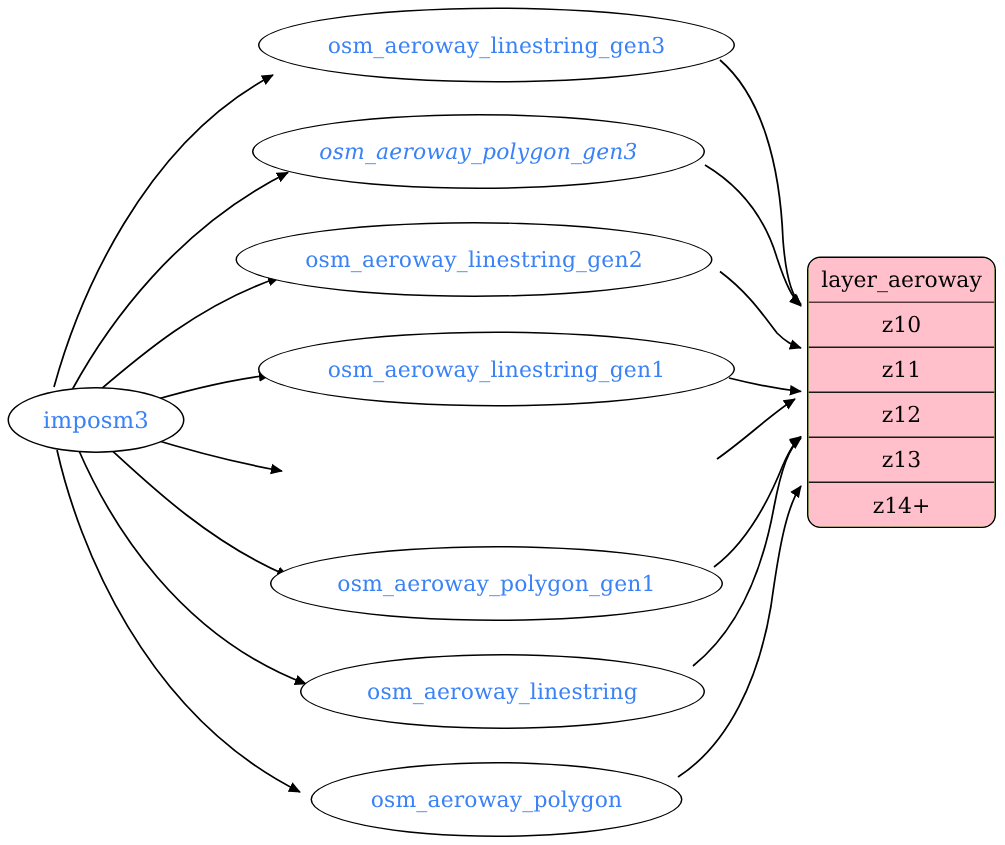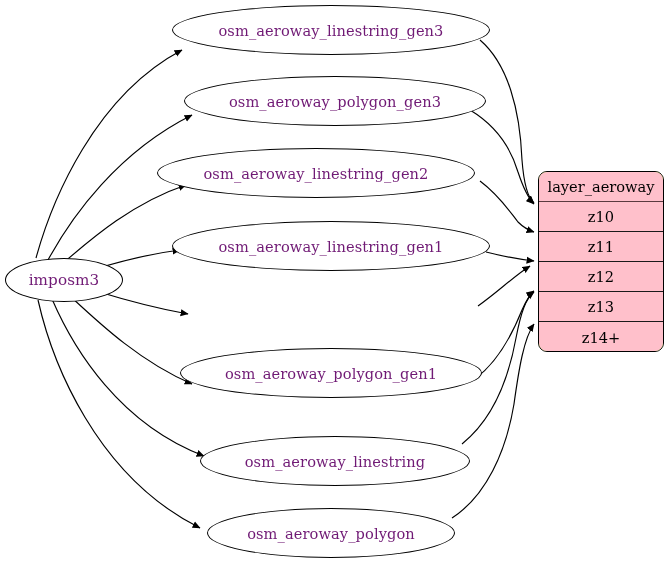--- a/index.html
+++ b/index.html
@@ -12,21 +12,21 @@
     overflow:hidden;
   }
   #edges{position:absolute;left:0;top:0;width:670px;height:563px;}
   .node-ellipse{
     position:absolute;
     display:flex;align-items:center;justify-content:center;
     box-sizing:border-box;
     border:1.1px solid #000000;
     border-radius:50%;
     background:#ffffff;
-    color:#701a75;
+    color:#3b82f6;
     font-size:14.6px;
     white-space:nowrap;
     letter-spacing:0.1px;
   }
   .node-ellipse.root{font-size:15.2px;}
   #table-node{
     position:absolute;
     box-sizing:border-box;
     border:1.1px solid #000000;
     border-radius:9px;
@@ -90,34 +90,34 @@
   </svg>
 
   <div class="node-ellipse root" id="node-imposm3" style="left:5px;top:258px;width:118px;height:44px;">
     <span>imposm3</span>
   </div>
 
   <div class="node-ellipse" style="left:172px;top:5px;width:318px;height:50px;">
     <span>osm_aeroway_linestring_gen3</span>
   </div>
 
-  <div class="node-ellipse" style="left:184px;top:76px;width:302px;height:50px;">
+  <div class="node-ellipse" style="left:168px;top:76px;width:302px;height:50px;font-style:italic;">
     <span>osm_aeroway_polygon_gen3</span>
   </div>
 
   <div class="node-ellipse" style="left:157px;top:148px;width:318px;height:50px;">
     <span>osm_aeroway_linestring_gen2</span>
   </div>
 
   <div class="node-ellipse" style="left:172px;top:221px;width:318px;height:50px;">
     <span>osm_aeroway_linestring_gen1</span>
   </div>
 
 
-  <div class="node-ellipse" style="left:180px;top:348px;width:302px;height:50px;text-align:center;">
+  <div class="node-ellipse" style="left:180px;top:364px;width:302px;height:50px;text-align:center;">
     <span>osm_aeroway_polygon_gen1</span>
   </div>
 
   <div class="node-ellipse" style="left:207px;top:508px;width:248px;height:50px;">
     <span>osm_aeroway_polygon</span>
   </div>
 
   <div class="node-ellipse" style="left:200px;top:436px;width:270px;height:50px;">
     <span>osm_aeroway_linestring</span>
   </div>

